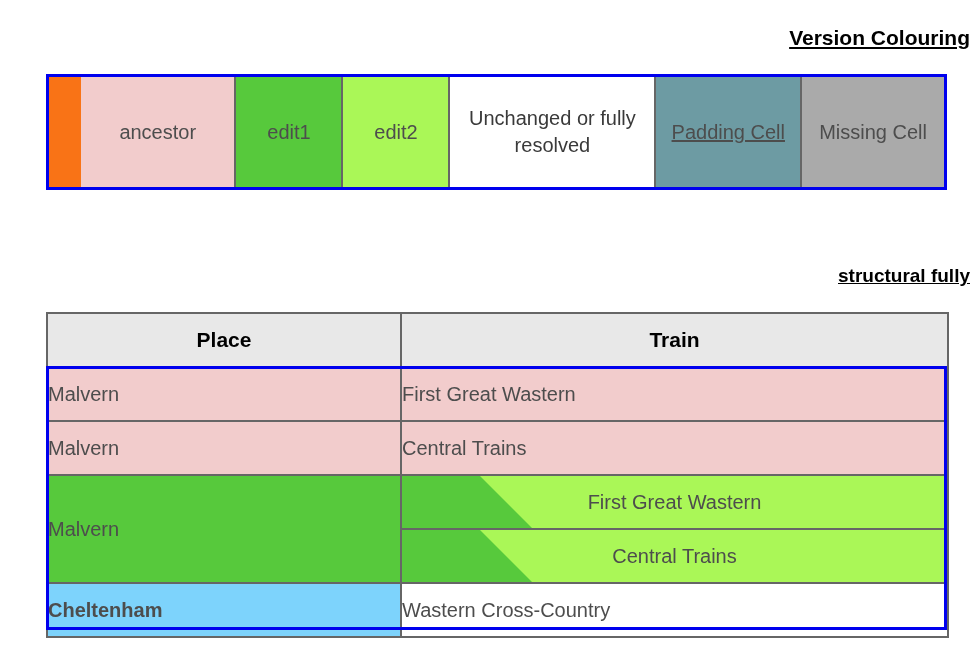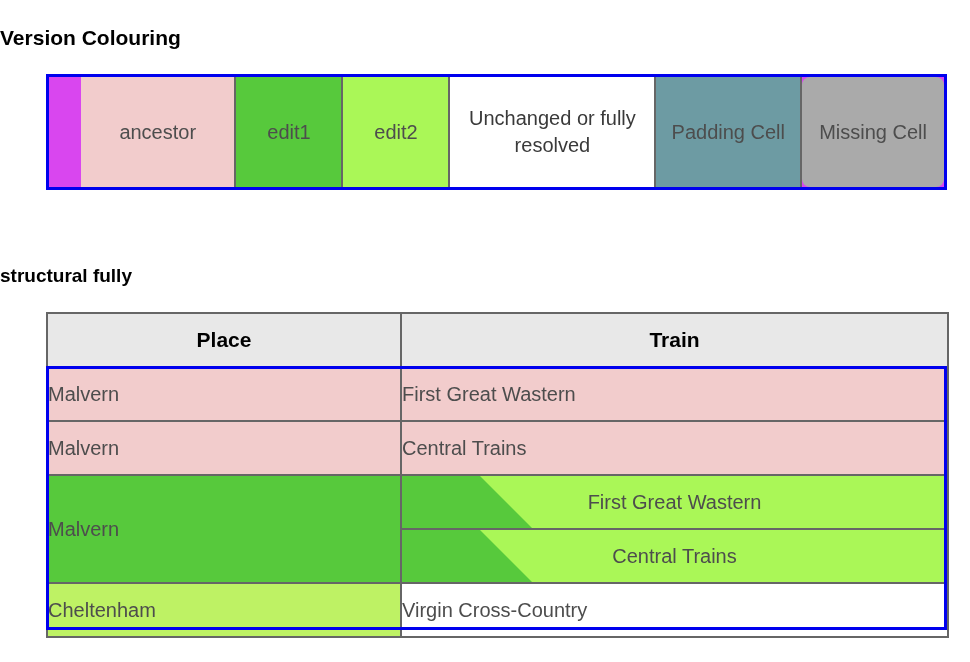--- a/index.html
+++ b/index.html
@@ -11,23 +11,24 @@
     width: 970px;
     height: 662px;
     font-family: "Liberation Sans", sans-serif;
     color: #4d4d4d;
     position: relative;
     overflow: hidden;
   }
 
   
   .section-title {
-    text-align: left;
+    text-align: right;
     color: #000000;
     font-weight: bold;
+    text-decoration: underline;
   }
   #legend-title {
     position: absolute;
     left: 0;
     top: 26px;
     width: 970px;
     font-size: 21px;
   }
   #tables-title {
     position: absolute;
@@ -39,42 +40,42 @@
 
   
   #legend {
     position: absolute;
     left: 46px;
     top: 74px;
     width: 901px;
     height: 116px;
     box-sizing: border-box;
     border: 3px solid #0000ee;
-    background: #d946ef;
+    background: #f97316;
     display: flex;
     padding-left: 32px;
   }
   .legend-cell {
     box-sizing: border-box;
     display: flex;
     align-items: center;
     justify-content: center;
     text-align: center;
     font-size: 20px;
     line-height: 1.35;
     border-right: 2px solid #666666;
     color: #4d4d4d;
     padding: 0 4px;
   }
   .legend-cell:last-child { border-right: none; }
   .lc-ancestor { width: 160px; }
   .lc-edit1    { width: 110px; }
   .lc-edit2    { width: 110px; }
   .lc-unchanged{ width: 212px; color: #3a3a3a; }
-  .lc-padding  { width: 150px; }
+  .lc-padding  { width: 150px; text-decoration: underline; }
   .lc-missing  { width: 146px; border-right: none; }
 
   
   #structural-table {
     position: absolute;
     left: 46px;
     top: 312px;
     width: 901px;
     height: 318px;
   }
@@ -158,21 +159,21 @@
   </div>
   <div class="legend-cell lc-edit2" style="background:#aaf757;">
     <span>edit2</span>
   </div>
   <div class="legend-cell lc-unchanged" style="background:#ffffff;">
     <span>Unchanged or fully resolved</span>
   </div>
   <div class="legend-cell lc-padding" style="background:#6d9ba3;">
     <span>Padding Cell</span>
   </div>
-  <div class="legend-cell lc-missing" style="background:#aaaaaa;border-radius:8px;">
+  <div class="legend-cell lc-missing" style="background:#aaaaaa;">
     <span>Missing Cell</span>
   </div>
 </div>
 
 <div id="tables-title" class="section-title">structural fully</div>
 
 <div id="structural-table">
   <table class="tbl">
     <colgroup>
       <col class="col-place">
@@ -203,20 +204,20 @@
     </tr>
 
     <tr>
       <td class="cell diag">
         <span class="diag-wedge"></span>
         <span class="diag-label">Central Trains</span>
       </td>
     </tr>
 
     <tr>
-      <td class="cell" style="background:#bef264;">Cheltenham</td>
-      <td class="cell" style="background:#ffffff;">Virgin Cross-Country</td>
+      <td class="cell" style="background:#7dd3fc;font-weight:bold;">Cheltenham</td>
+      <td class="cell" style="background:#ffffff;">Wastern Cross-Country</td>
     </tr>
   </tbody>
     </table>
 </div>
 
 <div id="blue-frame"></div>
 
 </body></html>

